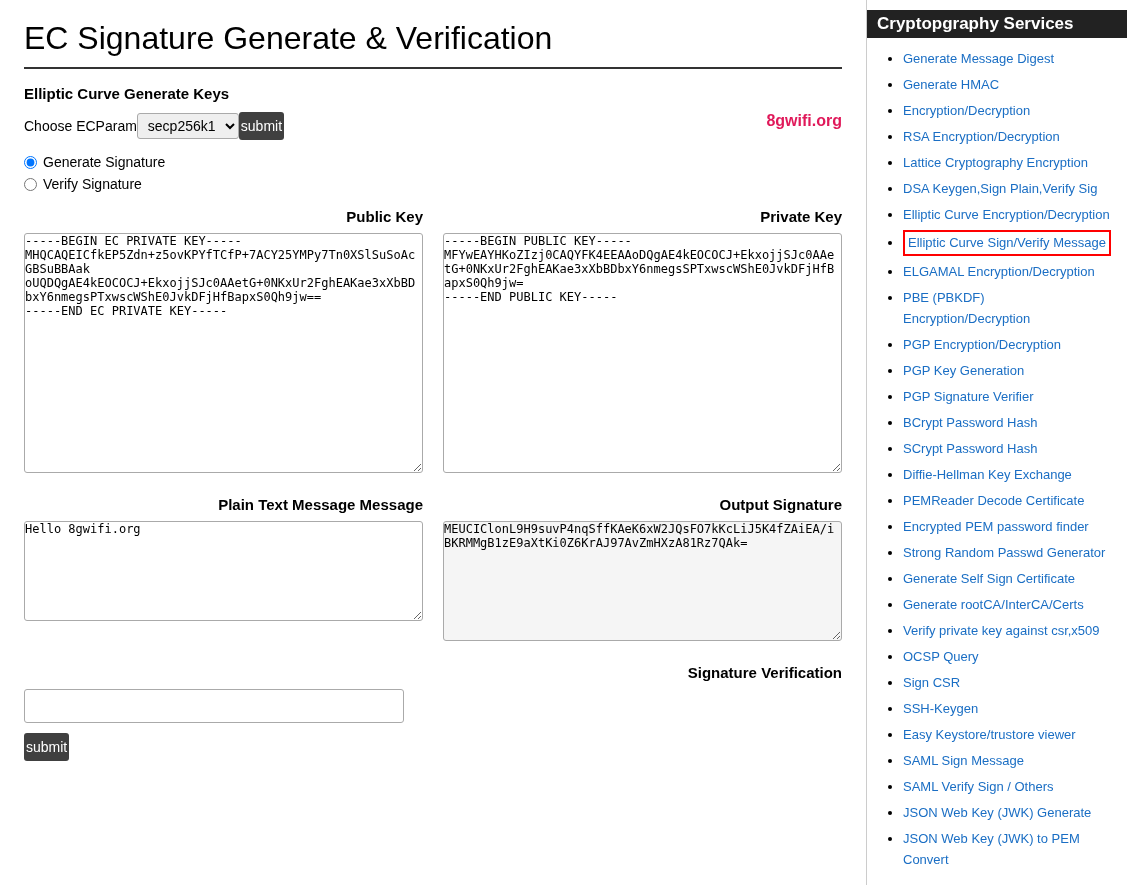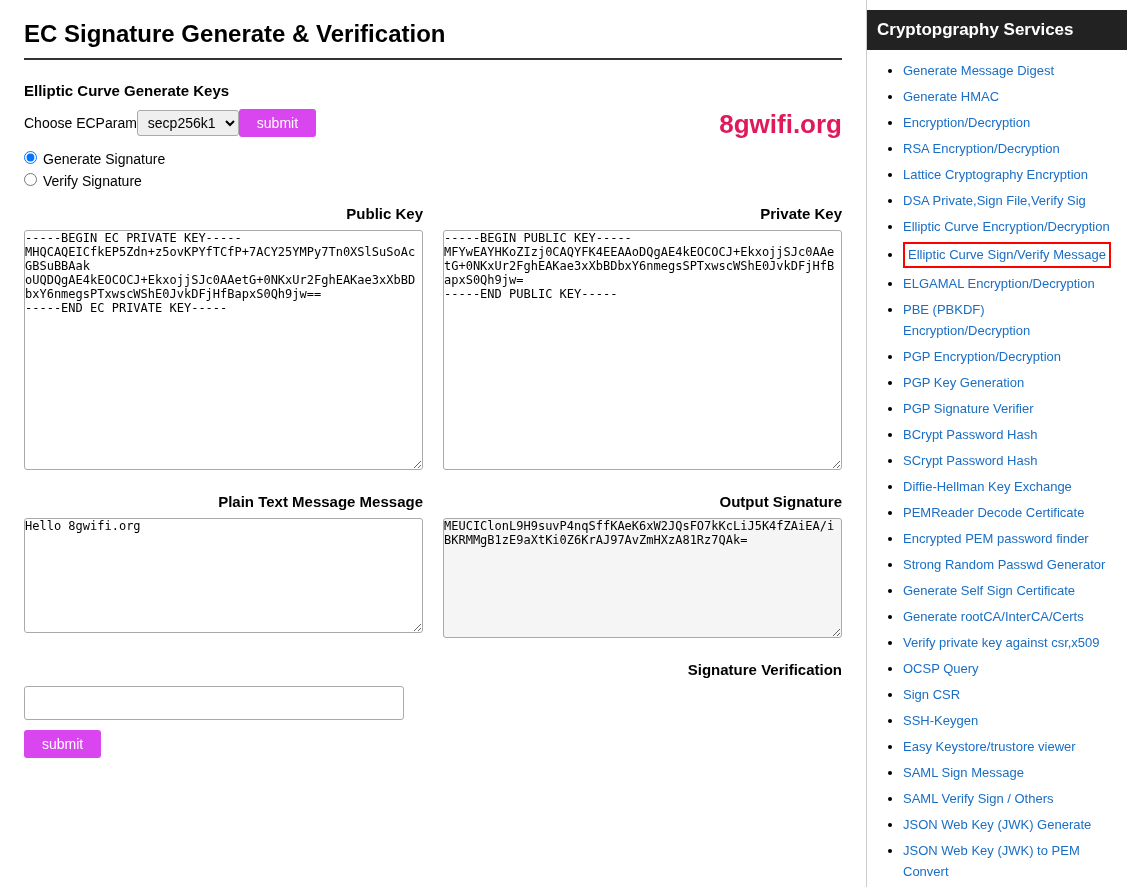--- a/index.html
+++ b/index.html
@@ -1,51 +1,51 @@
 <!DOCTYPE html>
 <html><head>
   <meta charset="utf-8">
   <style>
     * { box-sizing: border-box; margin: 0; padding: 0; }
     body { font-family: Arial, sans-serif; font-size: 14px; background: #fff; color: #000; }
     .layout { display: flex; width: 1127px; }
     .main-content { flex: 1; padding: 20px 24px; border-right: 1px solid #ccc; }
     .sidebar { width: 260px; padding: 10px 16px; background: #fff; }
 
-    h1 { font-size: 24px; font-weight: bold; margin-bottom: 22px; border-bottom: 2px solid #333; padding-bottom: 10px; }
+    h1 { font-size: 32px; font-weight: normal; margin-bottom: 16px; border-bottom: 2px solid #333; padding-bottom: 10px; }
 
     .section-title { font-size: 15px; font-weight: bold; margin-bottom: 10px; }
-    .watermark { color: #e0195a; font-size: 26px; font-weight: bold; text-align: left; margin-bottom: 24px; }
+    .watermark { color: #e0195a; font-size: 16px; font-weight: bold; text-align: left; margin-bottom: 24px; }
 
     .ecparam-row { display: flex; align-items: center; margin-bottom: 14px; }
     .ecparam-row label { font-size: 14px; }
     select { border: 1px solid #aaa; padding: 3px 6px; font-size: 14px; border-radius: 3px; }
-    .btn-submit { background: #d946ef; color: #fff; border: none; padding: 6px 18px; font-size: 14px; border-radius: 3px; cursor: pointer; }
+    .btn-submit { background: #404040; color: #fff; border: none; padding: 6px 2px; font-size: 14px; border-radius: 3px; cursor: pointer; }
 
     .radio-group { margin-bottom: 16px; }
-    .radio-item { display: flex; align-items: flex-start; gap: 6px; margin-bottom: 6px; font-size: 14px; }
+    .radio-item { display: flex; align-items: center; gap: 6px; margin-bottom: 6px; font-size: 14px; }
 
     .two-col { display: flex; gap: 20px; margin-bottom: 20px; }
     .col { flex: 1; }
     .col-label { font-weight: bold; font-size: 15px; margin-bottom: 8px; text-align: right; }
     textarea {
       width: 100%;
       border: 1px solid #aaa;
       border-radius: 3px;
       font-size: 12px;
       font-family: monospace;
       resize: both;
     }
     .key-area { height: 240px; }
-    .msg-area { height: 115px; }
+    .msg-area { height: 100px; }
     .sig-area { height: 120px; background: #f5f5f5; }
     .verif-input { width: 380px; height: 34px; border: 1px solid #aaa; border-radius: 3px; padding: 4px 8px; font-size: 13px; display: block; margin-bottom: 10px; }
 
     
-    .sidebar-section-title { font-size: 17px; font-weight: bold; margin-bottom: 10px; background: #222; color: #fff; padding: 10px 10px; margin-left: -16px; margin-right: -16px; }
+    .sidebar-section-title { font-size: 17px; font-weight: bold; margin-bottom: 10px; background: #222; color: #fff; padding: 4px 10px; margin-left: -16px; margin-right: -16px; }
     .sidebar ul { list-style: disc; padding-left: 20px; }
     .sidebar li { margin-bottom: 5px; line-height: 1.5; }
     .sidebar a { color: #1a6ec4; text-decoration: none; font-size: 13px; }
     .highlighted-item { border: 2px solid red; display: inline-block; padding: 1px 3px; border-radius: 0; }
   </style>
 </head>
 <body>
 
 <div class="layout">
 
@@ -117,21 +117,21 @@
   </div>
 
   <div class="sidebar">
     <div class="sidebar-section-title">Cryptopgraphy Services</div>
     <ul id="crypto-list">
         <li><a href="#">Generate Message Digest</a></li>
         <li><a href="#">Generate HMAC</a></li>
         <li><a href="#">Encryption/Decryption</a></li>
         <li><a href="#">RSA Encryption/Decryption</a></li>
         <li><a href="#">Lattice Cryptography Encryption</a></li>
-        <li><a href="#">DSA Private,Sign File,Verify Sig</a></li>
+        <li><a href="#">DSA Keygen,Sign Plain,Verify Sig</a></li>
         <li><a href="#">Elliptic Curve Encryption/Decryption</a></li>
         <li><a href="#" class="highlighted-item">Elliptic Curve Sign/Verify Message</a></li>
         <li><a href="#">ELGAMAL Encryption/Decryption</a></li>
         <li><a href="#">PBE (PBKDF) Encryption/Decryption</a></li>
         <li><a href="#">PGP Encryption/Decryption</a></li>
         <li><a href="#">PGP Key Generation</a></li>
         <li><a href="#">PGP Signature Verifier</a></li>
         <li><a href="#">BCrypt Password Hash</a></li>
         <li><a href="#">SCrypt Password Hash</a></li>
         <li><a href="#">Diffie-Hellman Key Exchange</a></li>

